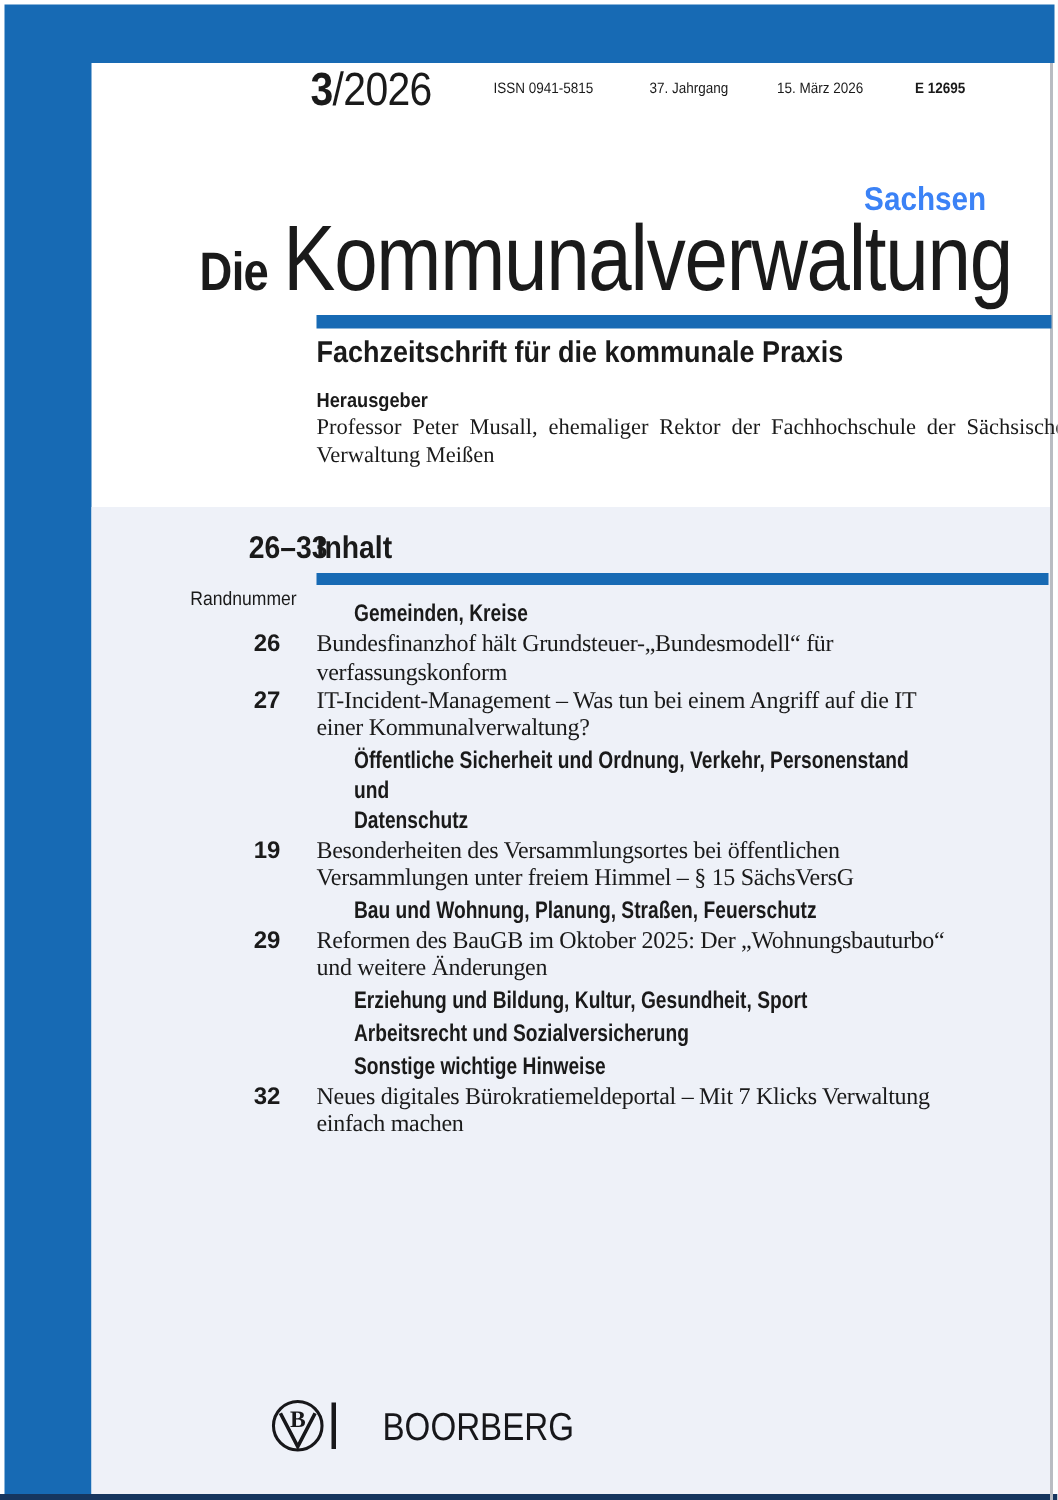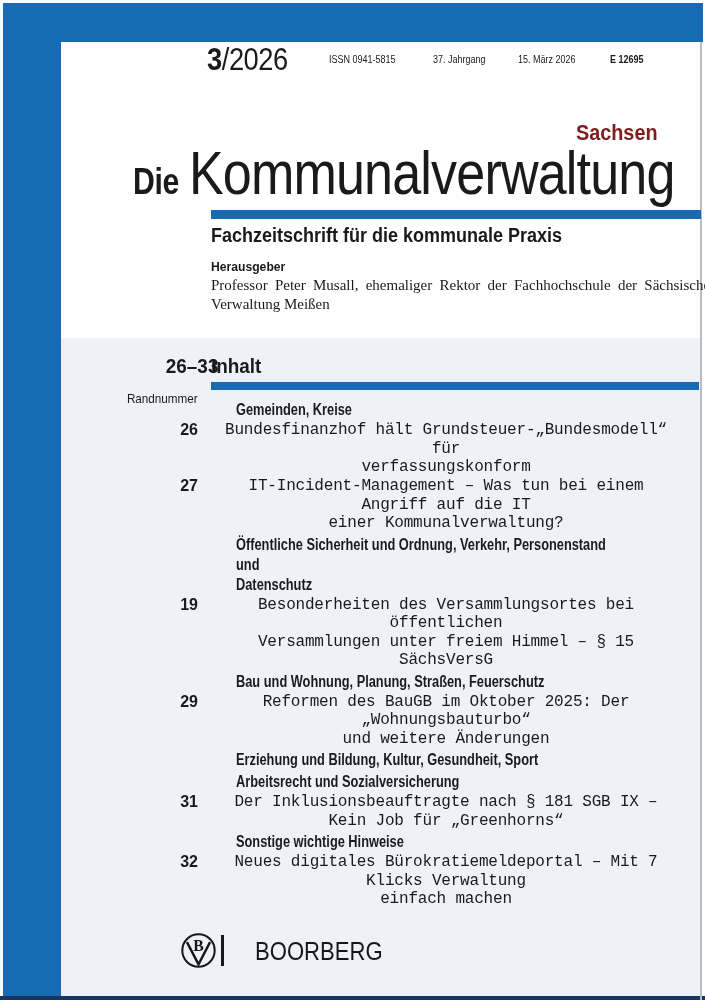--- a/index.html
+++ b/index.html
@@ -23,21 +23,21 @@
   .orig-r{transform-origin:right center;}
 
   
   .issue{left:207px;top:44px;font-size:31px;line-height:1;letter-spacing:-0.5px;}
   .issue b{font-weight:bold;}
   .meta{top:55px;font-size:10px;line-height:1;white-space:nowrap;}
   .meta.b{font-weight:bold;}
   .m-issn{left:329px;} .m-vol{left:433px;} .m-date{left:518px;} .m-code{left:610px;}
 
   
-  .edition{right:48px;top:120px;font-size:22px;font-weight:bold;color:#7f1d1d;}
+  .edition{right:48px;top:120px;font-size:22px;font-weight:bold;color:#3b82f6;}
   .edition .cond{transform-origin:right center;}
   .title-row{left:133px;top:142px;display:flex;align-items:baseline;line-height:1;white-space:nowrap;}
   .title-prefix{font-size:36px;font-weight:bold;margin-right:12px;letter-spacing:-0.5px;}
   .title-main{font-size:62px;font-weight:normal;letter-spacing:-1px;}
   .title-rule{left:211px;top:210px;width:490px;height:9px;}
   .subtitle{left:211px;top:225px;font-size:20px;font-weight:bold;line-height:1;}
   .pub-label{left:211px;top:260px;font-size:13.5px;font-weight:bold;line-height:1;}
   .pub-text{left:211px;top:276px;width:460px;font-family:"Liberation Serif",serif;
             font-size:15px;line-height:18.5px;}
   .pub-text .l1{word-spacing:3.5px;display:block;white-space:nowrap;}
@@ -50,24 +50,24 @@
   .inhalt{left:150px;top:17px;font-size:21px;font-weight:bold;line-height:1;}
   .inhalt-rule{left:150px;top:44px;width:488px;height:8px;}
   .randnummer{left:0;top:54px;width:137px;text-align:right;font-size:13px;line-height:1;}
   .randnummer .cond{transform-origin:right center;}
 
   .toc{left:97px;top:62px;width:545px;}
   .toc-section{margin:2px 0 1px 78px;font-size:16px;font-weight:bold;line-height:20px;}
   .toc-section:first-child{margin-top:0;}
   .toc-section .cond{white-space:pre-line;transform-origin:left top;}
   .toc-entry{display:flex;align-items:flex-start;margin:0 0 0.5px 0;}
-  .toc-num{width:40px;flex:0 0 40px;text-align:right;font-size:16px;font-weight:bold;
+  .toc-num{width:40px;flex:0 0 40px;text-align:center;font-size:16px;font-weight:bold;
            line-height:18.5px;margin-right:13px;}
-  .toc-text{font-family:Liberation Mono, monospace;font-size:16px;line-height:18.5px;
-            letter-spacing:-0.2px;white-space:pre-line;width:470px;text-align:center;}
+  .toc-text{font-family:Liberation Serif, serif;font-size:16px;line-height:18.5px;
+            letter-spacing:-0.2px;white-space:pre-line;width:470px;}
 
   
   .logo{left:119px;top:594px;display:flex;align-items:center;color:#17171a;}
   .logo svg{display:block;}
   .logo-divider{width:3px;height:31px;background:#17171a;margin:0 5px 0 4px;}
   .wordmark{font-size:26px;line-height:1;font-weight:normal;letter-spacing:0;margin-left:26px;}
   .wordmark .cond{transform:scaleX(0.85);}
 
   .blue{background:#176ab4;}
   .navy{background:#16365f;}
@@ -129,25 +129,20 @@
 Versammlungen unter freiem Himmel – § 15 SächsVersG</span>
         </div>
         <div class="toc-section"><span class="cond cx80">Bau und Wohnung, Planung, Straßen, Feuerschutz</span></div>
         <div class="toc-entry">
           <span class="toc-num">29</span>
           <span class="toc-text">Reformen des BauGB im Oktober 2025: Der „Wohnungsbauturbo“
 und weitere Änderungen</span>
         </div>
         <div class="toc-section"><span class="cond cx80">Erziehung und Bildung, Kultur, Gesundheit, Sport</span></div>
         <div class="toc-section"><span class="cond cx80">Arbeitsrecht und Sozialversicherung</span></div>
-        <div class="toc-entry">
-          <span class="toc-num">31</span>
-          <span class="toc-text">Der Inklusionsbeauftragte nach § 181 SGB IX –
-Kein Job für „Greenhorns“</span>
-        </div>
         <div class="toc-section"><span class="cond cx80">Sonstige wichtige Hinweise</span></div>
         <div class="toc-entry">
           <span class="toc-num">32</span>
           <span class="toc-text">Neues digitales Bürokratiemeldeportal – Mit 7 Klicks Verwaltung
 einfach machen</span>
         </div>
       </div>
 
     <div class="abs logo">
       <span>

